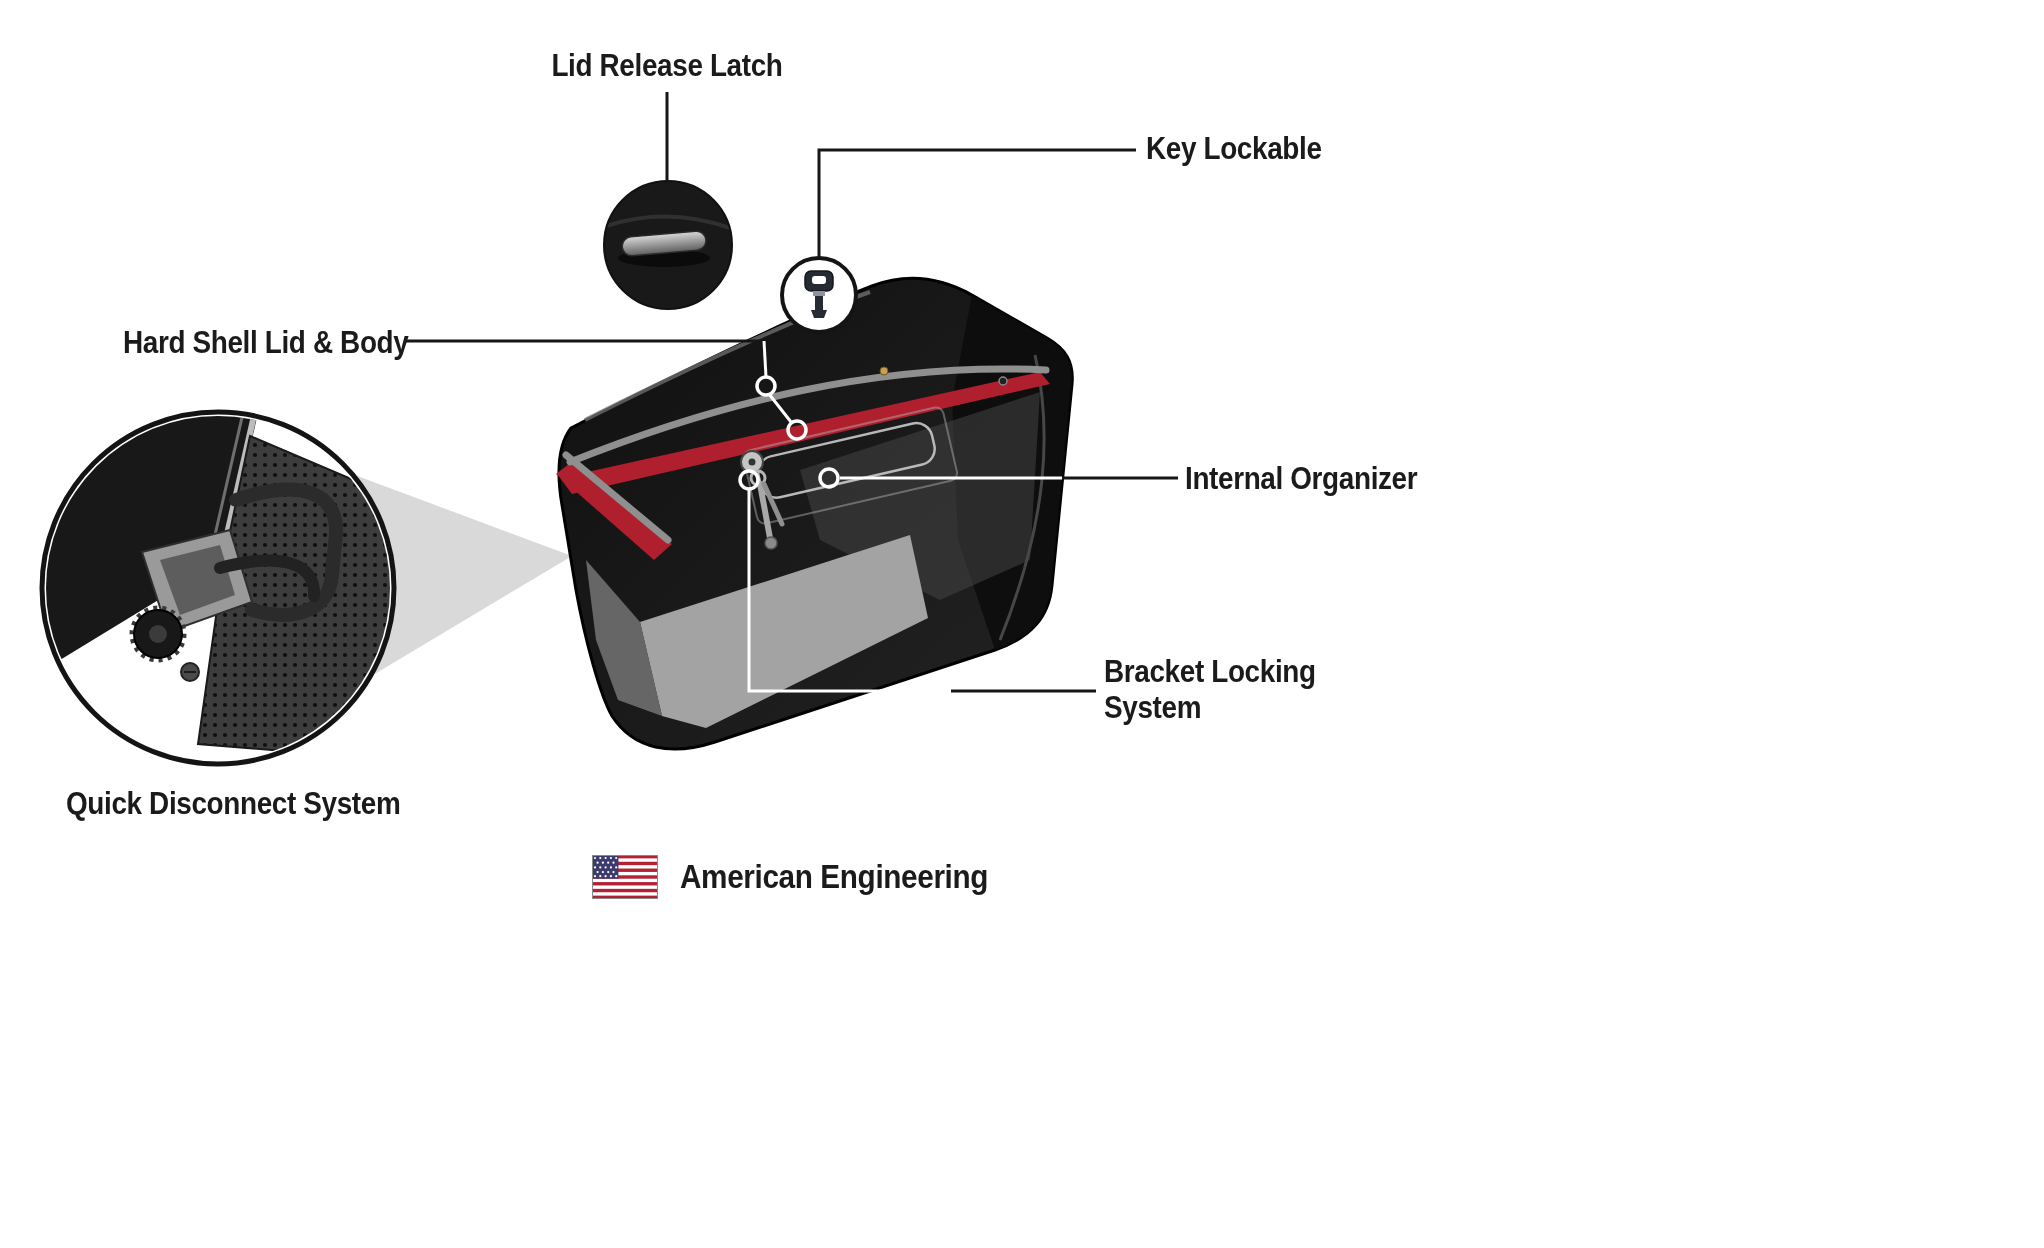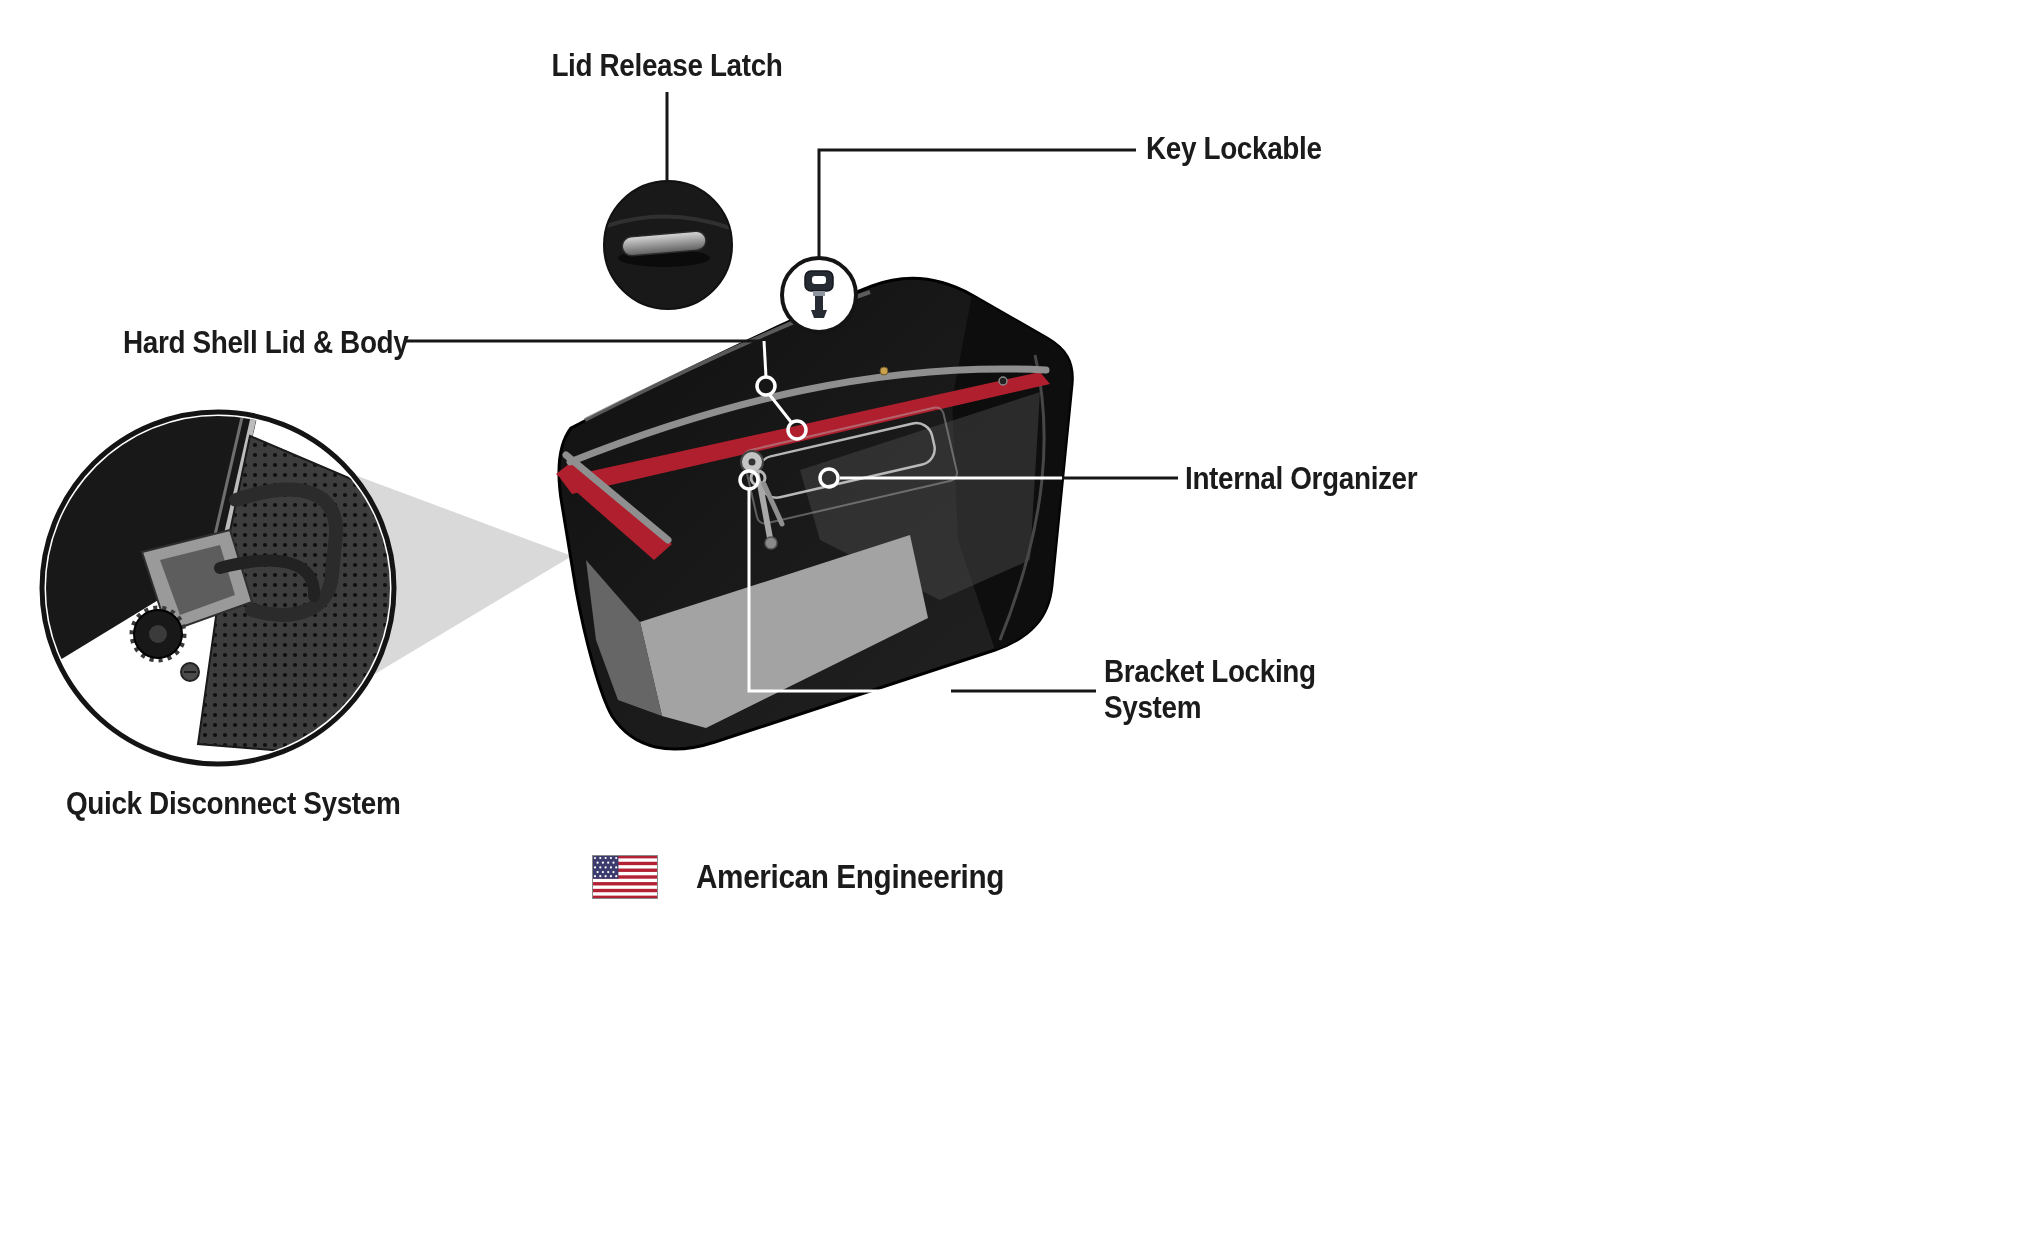--- a/index.html
+++ b/index.html
@@ -24,21 +24,21 @@
     transform-origin:0 50%;
   }
   .label-lid{left:500px;top:48px;width:334px;text-align:center;transform-origin:50% 50%;}
   .label-key{left:1146px;top:131px;}
   .label-hardshell{left:123px;top:325px;}
   .label-organizer{left:1185px;top:461px;}
   .label-bracket{left:1104px;top:654px;width:300px;white-space:normal;}
   .label-quick{left:66px;top:786px;}
   .bottom-row{
     position:absolute;left:592px;top:855px;
-    display:flex;align-items:center;gap:38px;
+    display:flex;align-items:center;gap:22px;
   }
   .bottom-row .flag-svg{display:block;}
   .bottom-row .label-text{
     font-weight:700;font-size:33px;color:var(--text-black,#1b1b1b);
     letter-spacing:-0.4px;white-space:nowrap;
     display:inline-block;transform:scaleX(.9);transform-origin:0 50%;
   }
 </style>
 </head>
 <body>

